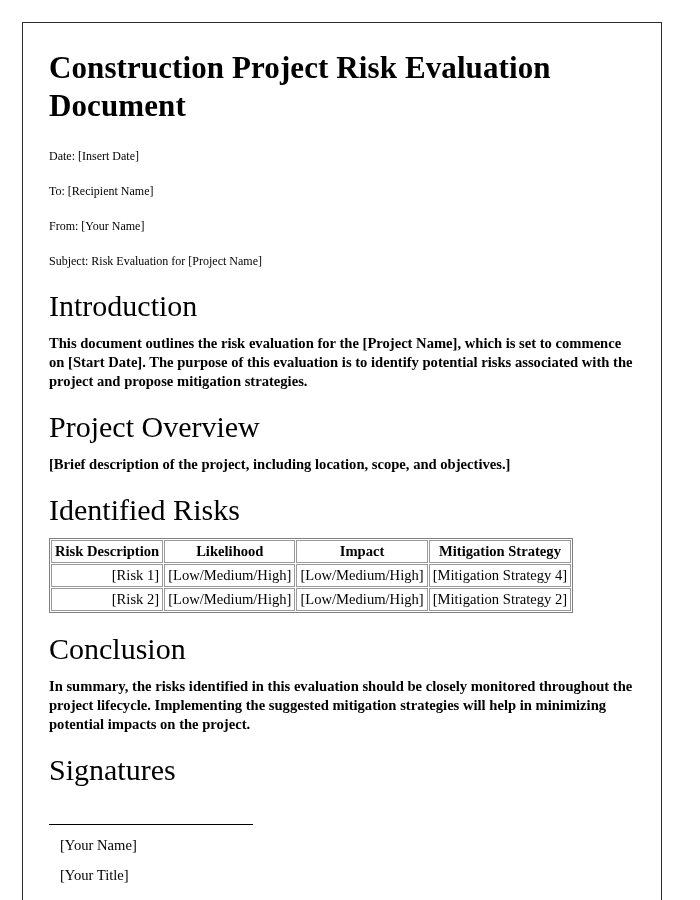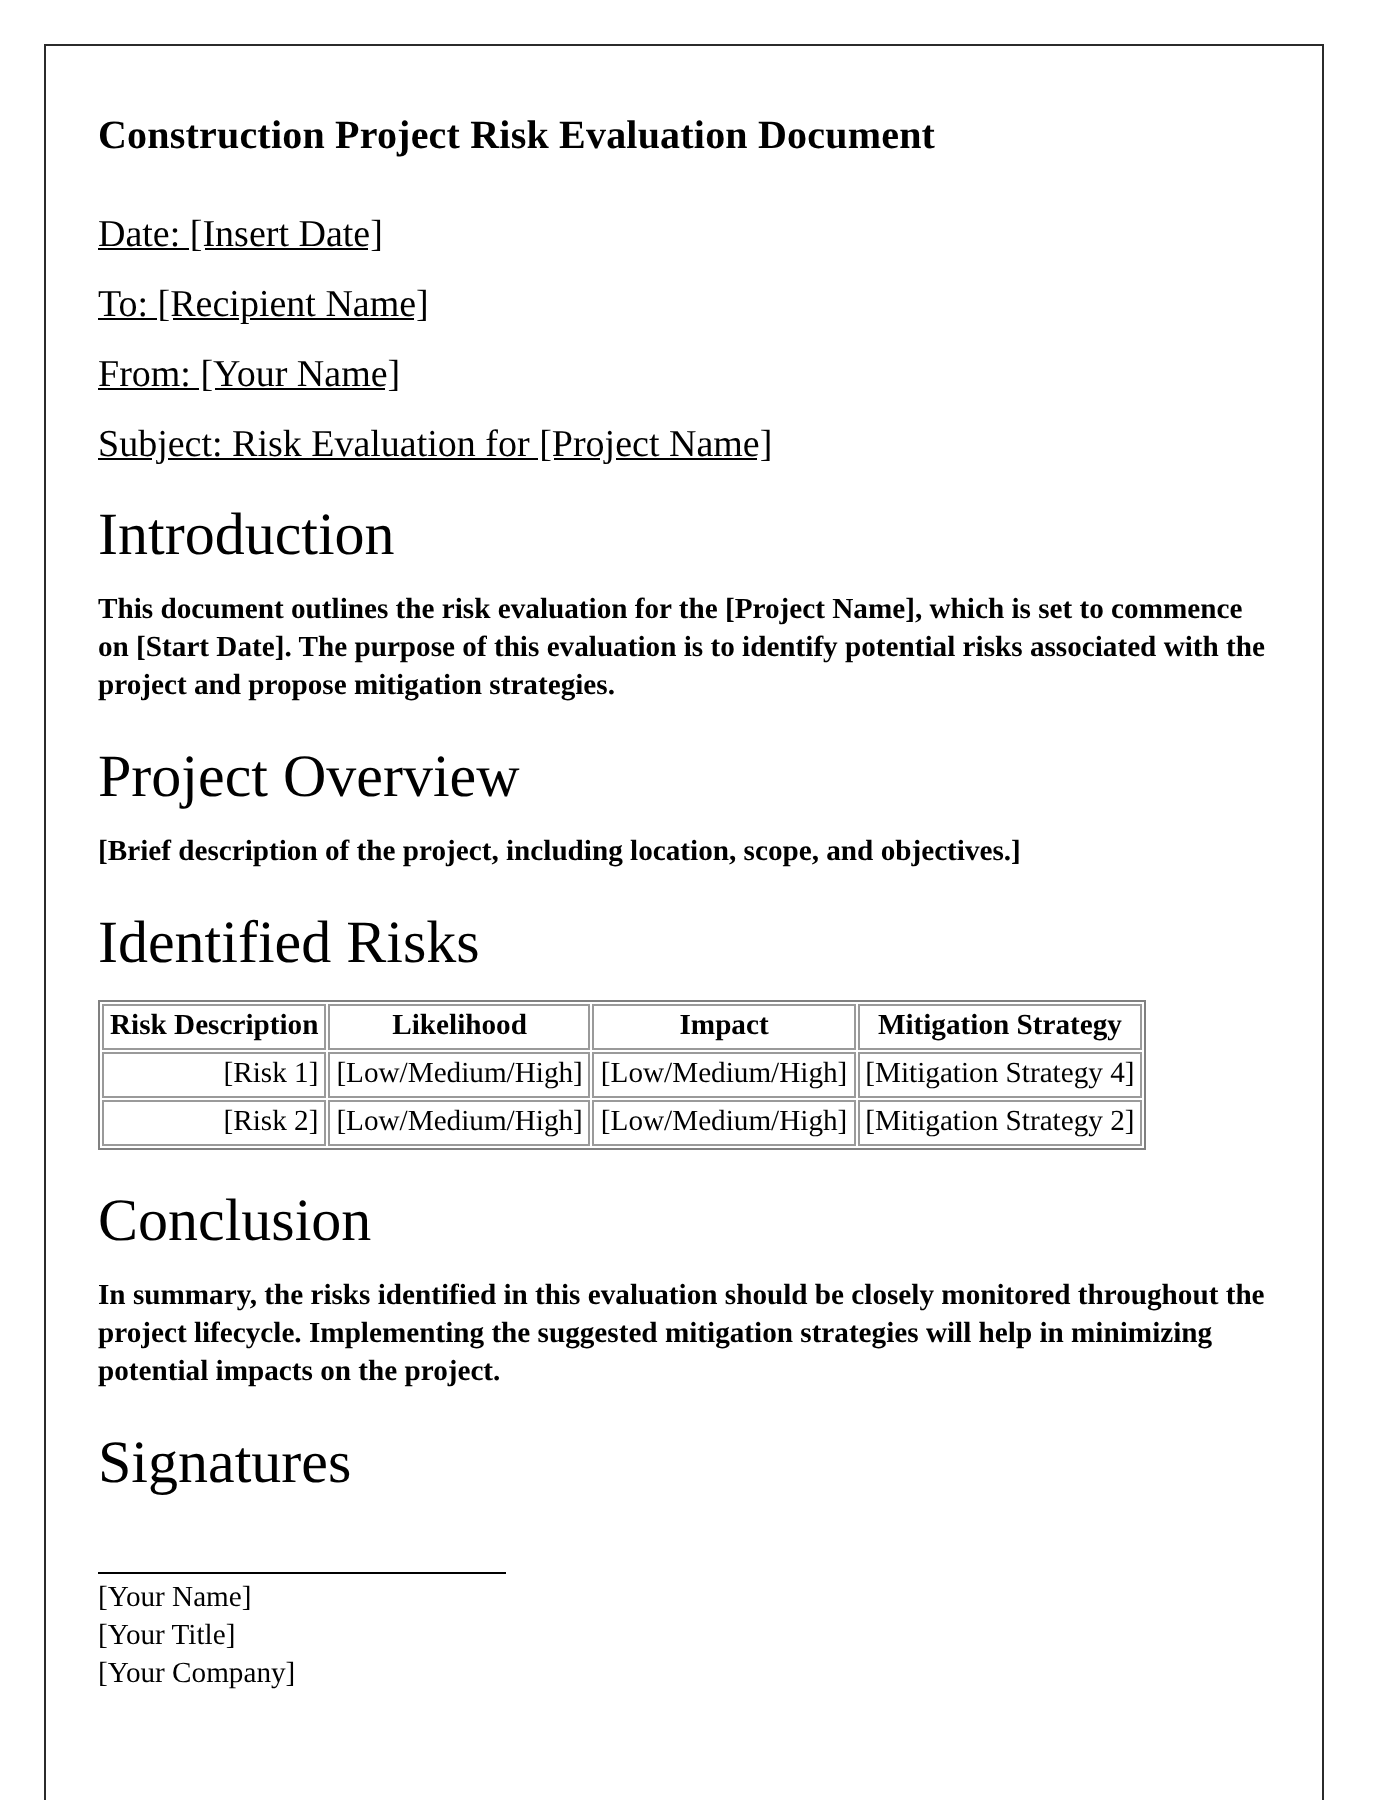--- a/index.html
+++ b/index.html
@@ -22,32 +22,31 @@
     width: 640px;
     height: 920px;
     box-sizing: border-box;
     border: 1px solid #2b2b2b;
     background: #ffffff;
     padding: 26px 26px 0 26px;
     overflow: hidden;
   }
 
   .doc-title {
-    font-size: 20px;
+    font-size: 31px;
     font-weight: bold;
     line-height: 38px;
     margin: 0 0 22px 0;
     letter-spacing: 0.1px;
   }
 
   .meta-line {
-    font-size: 19px;
+    font-size: 12px;
     line-height: 18px;
     margin: 0 0 17px 0;
-    text-decoration: underline;
   }
 
   h2.section-heading {
     font-size: 30px;
     font-weight: normal;
     line-height: 28px;
     margin: 22px 0 14px 0;
   }
 
   p.body-text {
@@ -88,21 +87,21 @@
     line-height: 12px;
     letter-spacing: 0px;
     width: 204px;
     border-bottom: 1.6px solid #000000;
     height: 10px;
     margin: 0 0 3px 0;
   }
   .sig-line {
     font-size: 14.6px;
     line-height: 19px;
-    margin: 0;
+    margin: 11px;
   }
 </style>
 </head>
 <body>
 
 <div class="page">
 
   <h1 class="doc-title">Construction Project Risk Evaluation Document</h1>
 
   <div>

